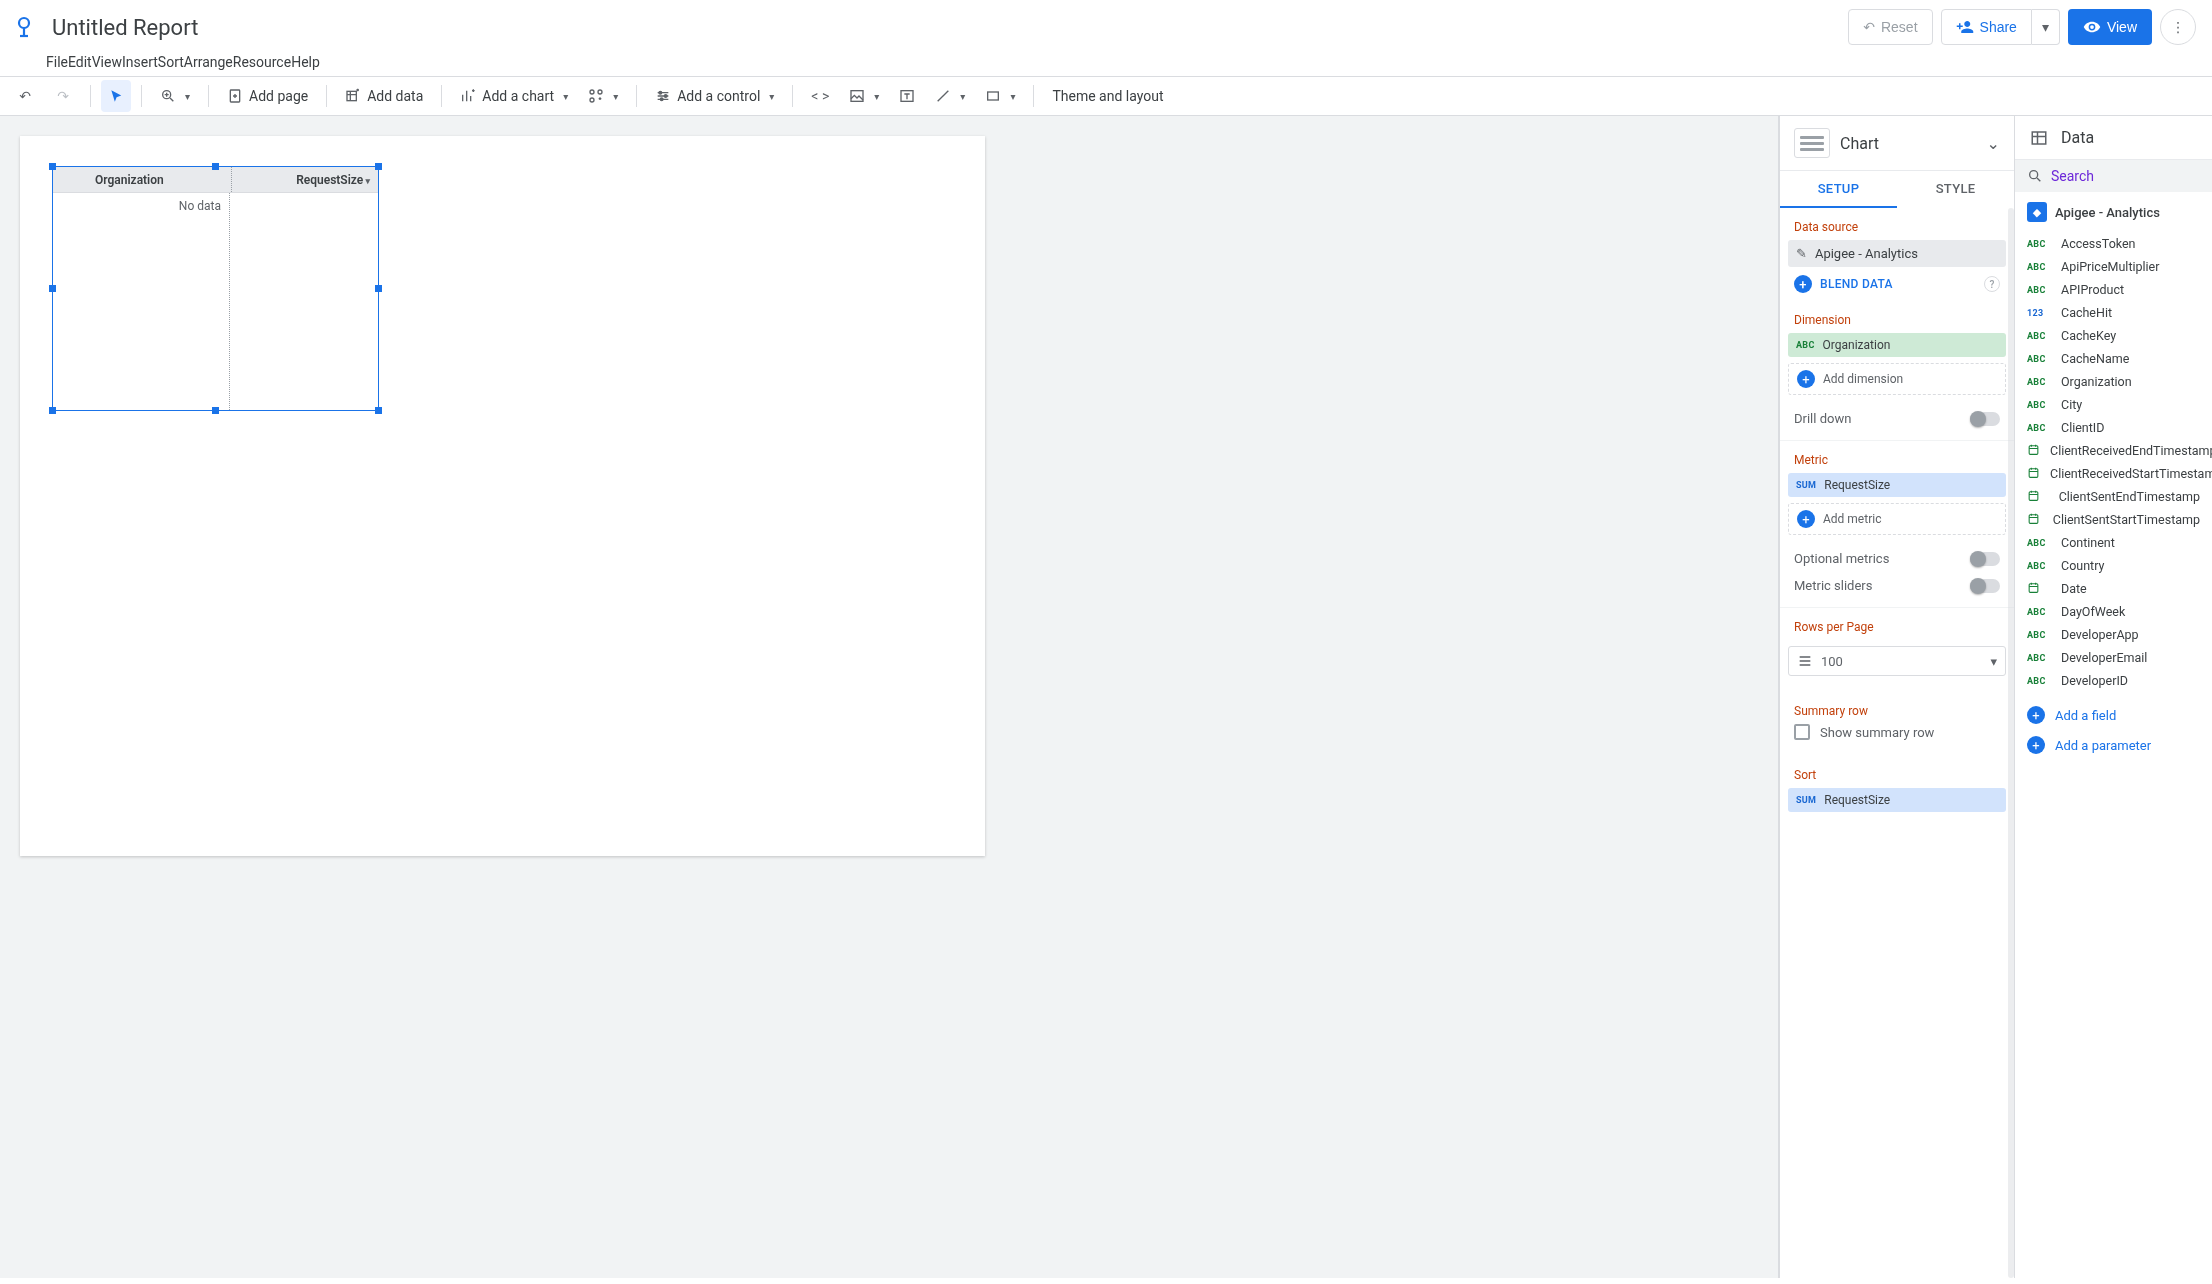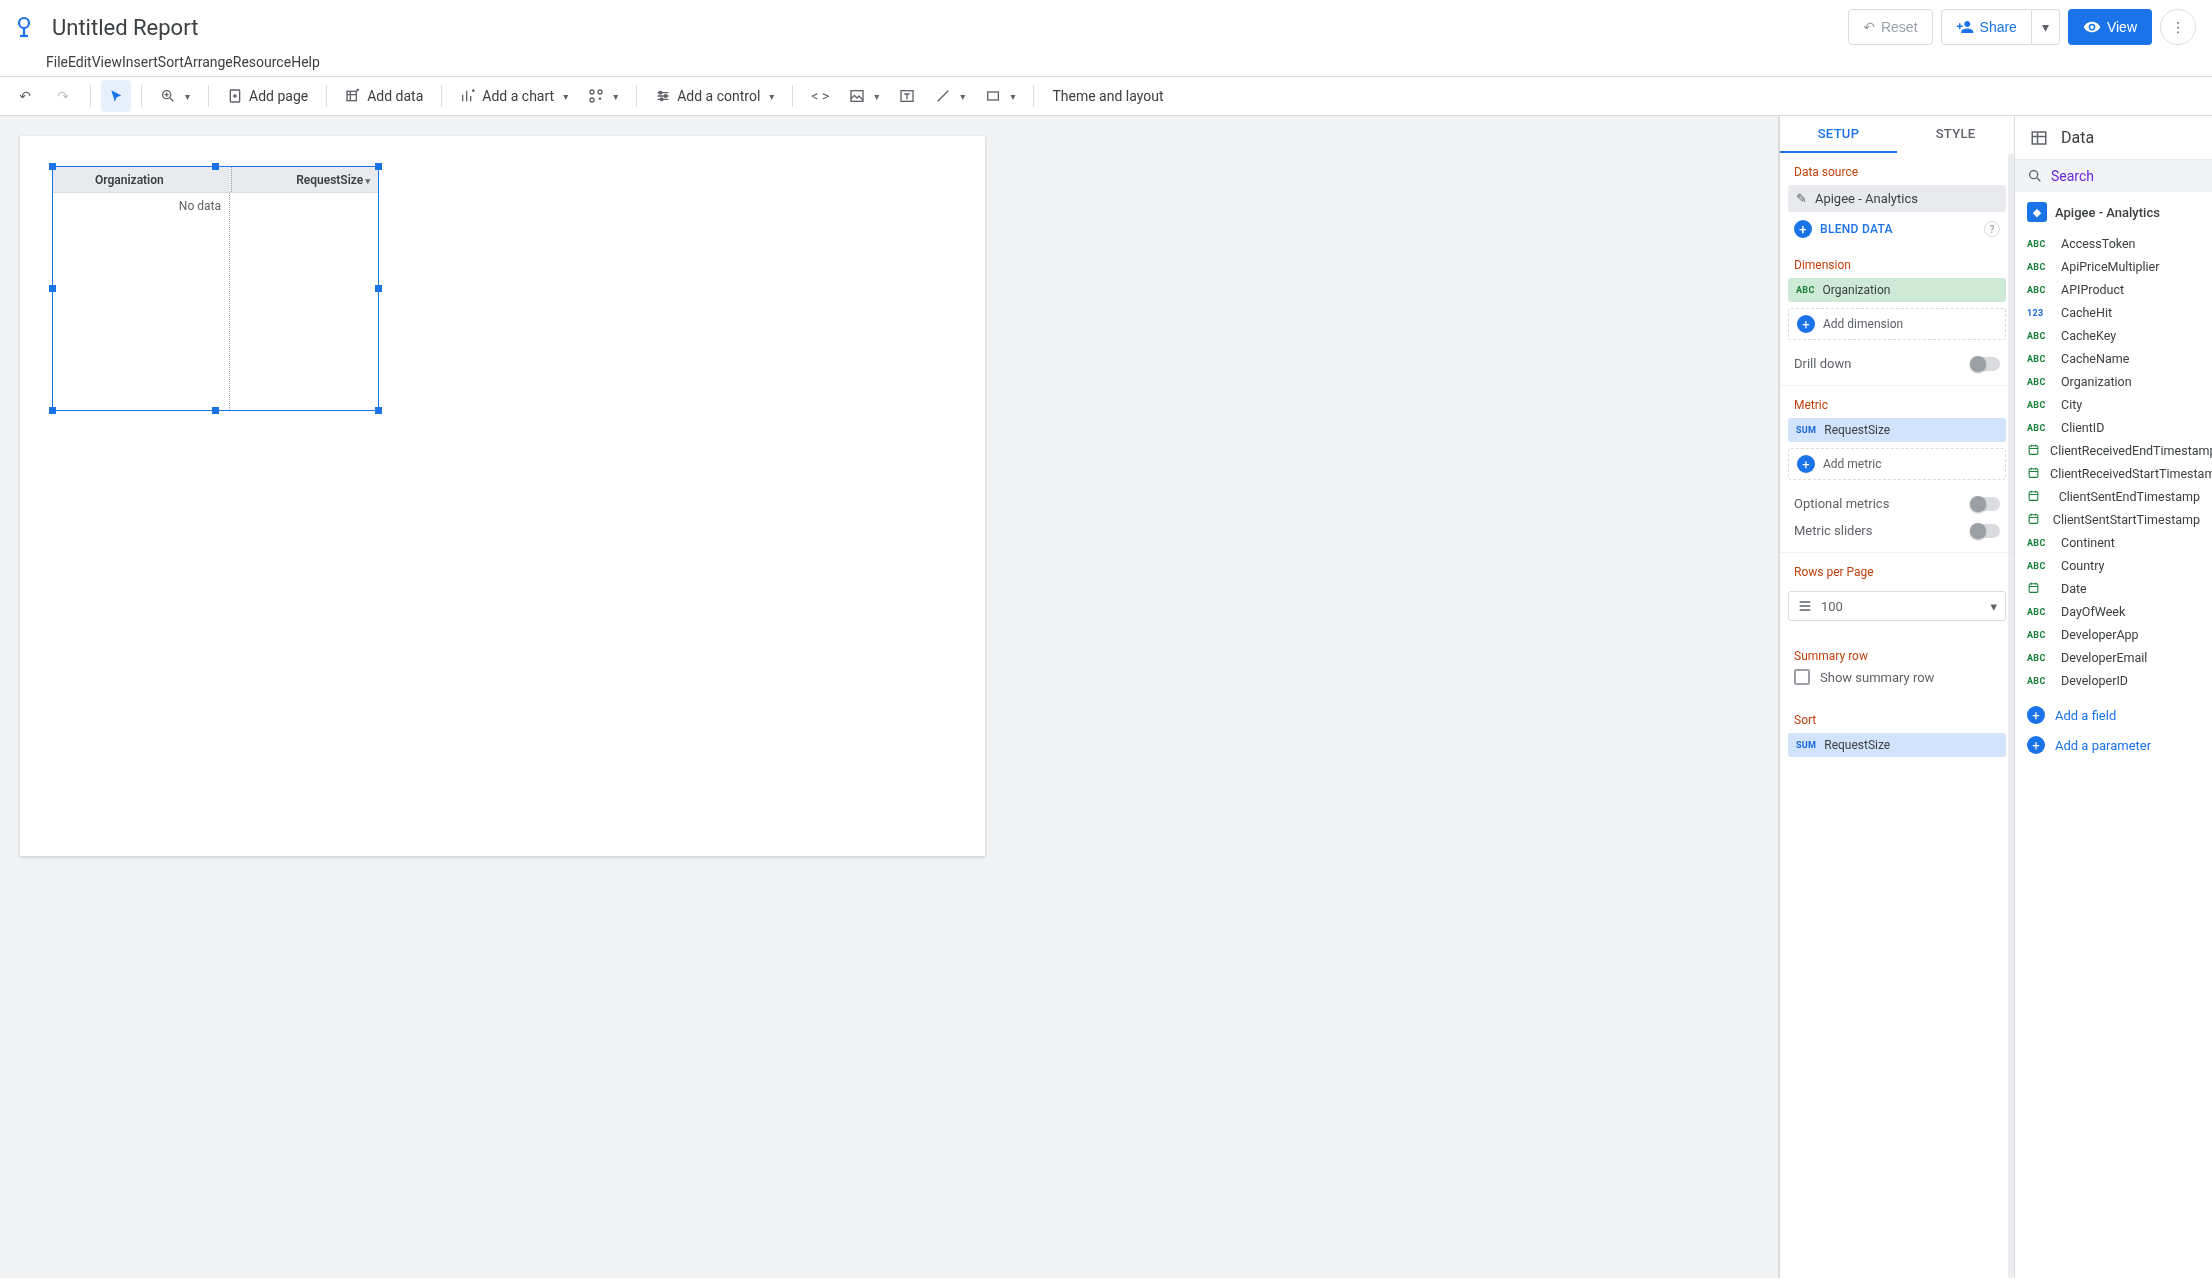--- a/index.html
+++ b/index.html
@@ -377,20 +377,29 @@
           <div class="h-bm"></div>
           <div class="h-br"></div>
         </div>
       </div>
     </div>
   </div>
 
   <div class="panels">
 
     <div class="panel">
+      <div class="panel-header">
+        <div class="chart-type-icon">
+          <div></div>
+            <div></div>
+            <div></div>
+        </div>
+        <span>Chart</span>
+        <span class="ph-chev">⌄</span>
+      </div>
       <div class="tabs">
         <div class="tab active">SETUP</div>
         <div class="tab">STYLE</div>
       </div>
       <div class="panel-body panel-scroll">
         <div class="section-label">Data source</div>
         <div class="ds-row">
           <span class="pencil">✎</span>
           <span>Apigee - Analytics</span>
         </div>

